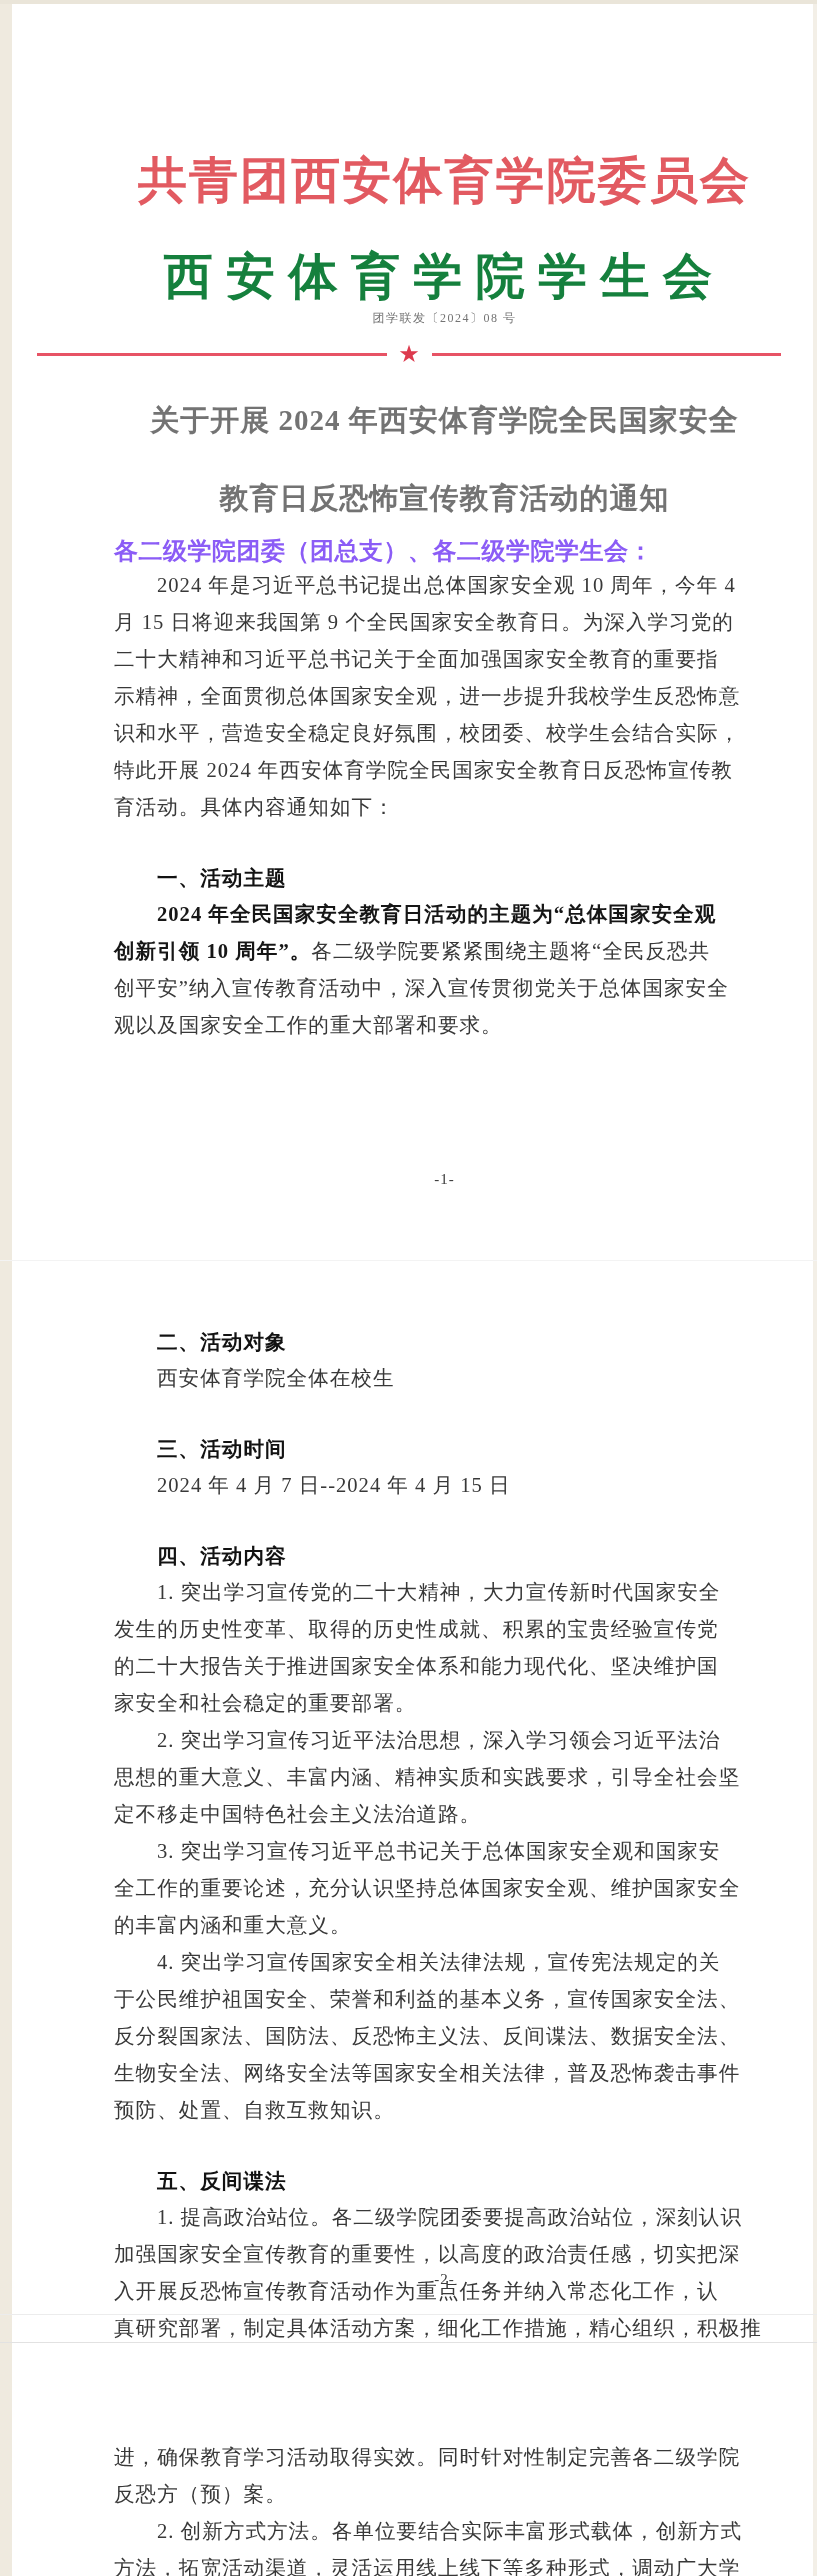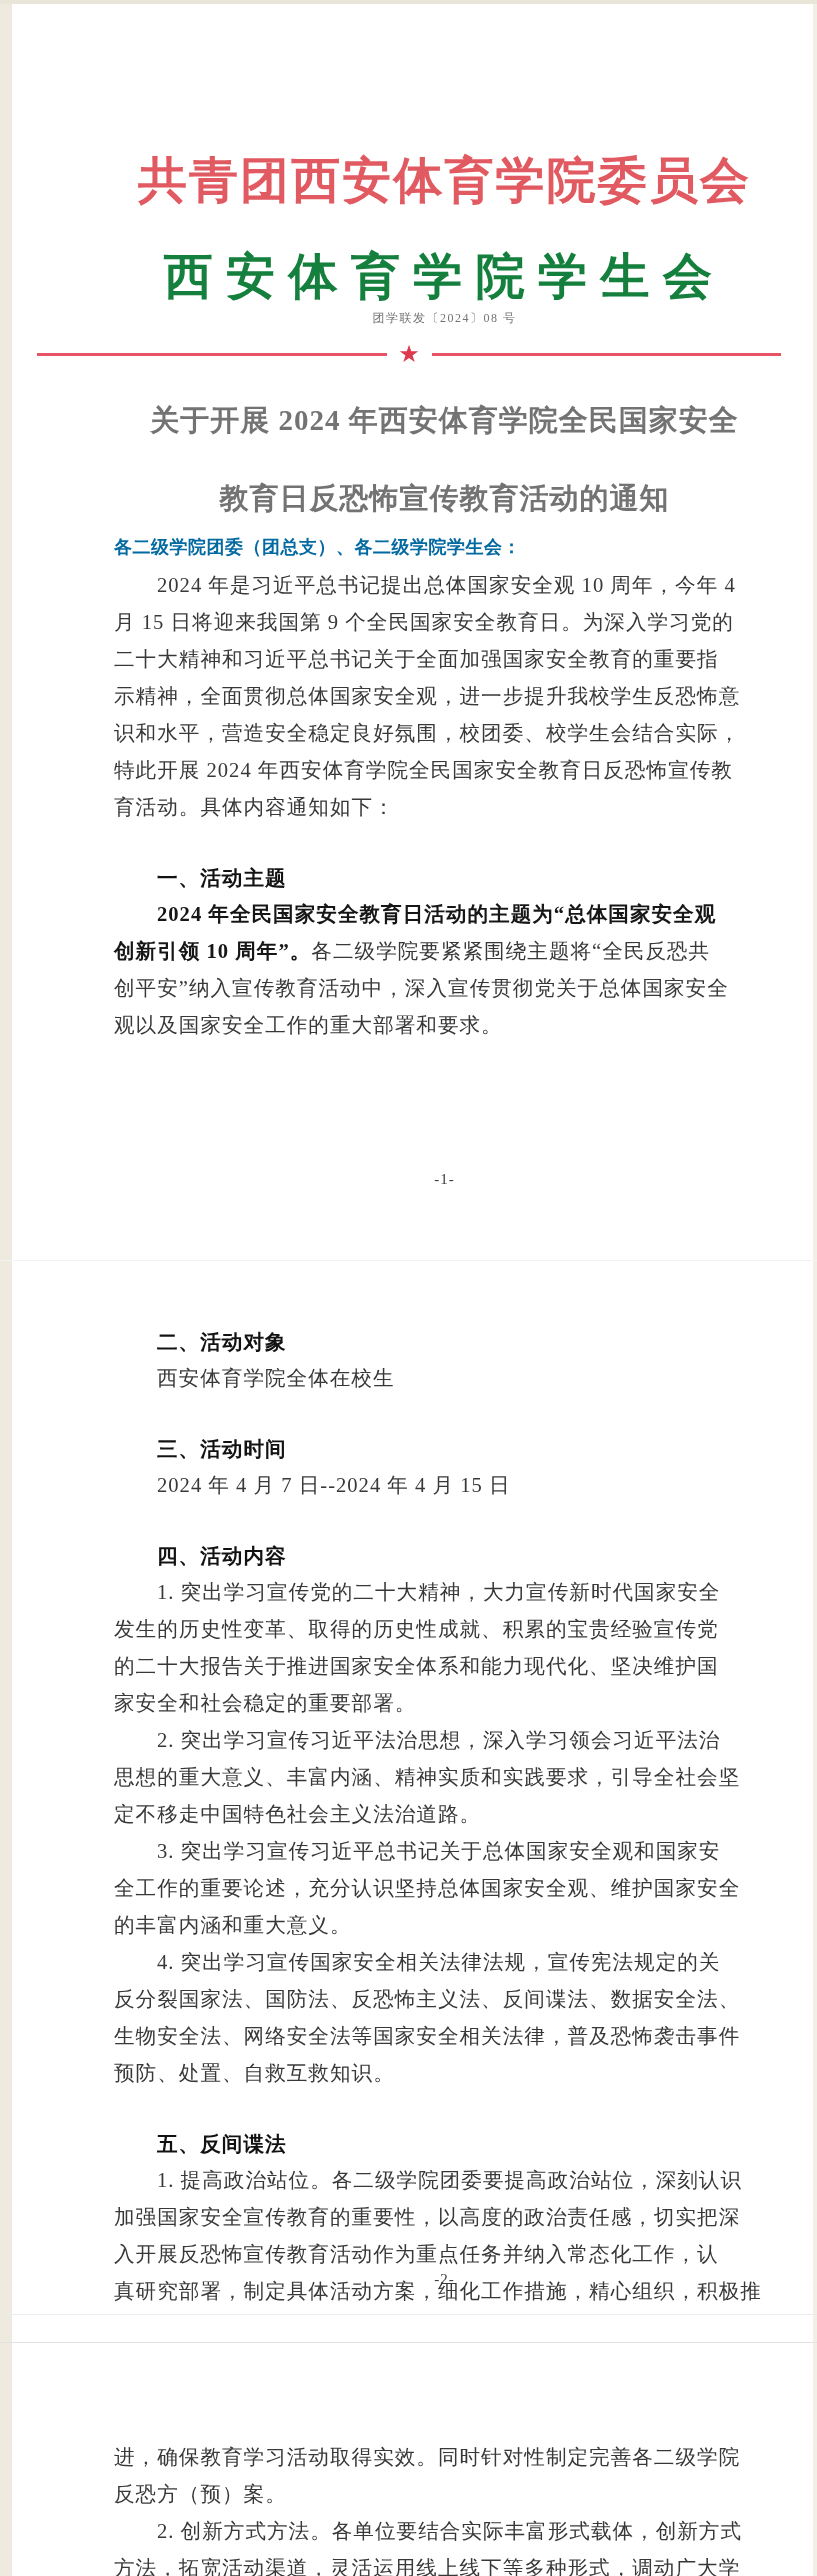--- a/index.html
+++ b/index.html
@@ -24,21 +24,21 @@
   .divider{top:343px;left:37px;width:744px;height:23px;display:flex;align-items:center;}
   .divider .seg{flex:1;height:2.6px;background:#e75365;}
   .divider .star{width:45px;text-align:center;color:#dd3a4e;font-size:24px;line-height:23px;
     font-family:"DejaVu Sans","Liberation Sans",sans-serif;}
 
   .title{font-size:29px;font-weight:bold;color:#737373;letter-spacing:1px;}
   .t1{top:401px;}
   .t2{top:479px;}
 
   .salutation{top:535px;left:114px;font-family:"Liberation Sans","DejaVu Sans",sans-serif;
-    font-weight:bold;font-size:18px;color:#0369a1;letter-spacing:0.5px;}
+    font-weight:bold;font-size:24px;color:#8b5cf6;letter-spacing:0.5px;}
 
   .lines{position:absolute;left:114px;width:629px;}
   .line{height:37px;line-height:37px;font-size:20.6px;color:#383838;letter-spacing:1px;white-space:pre;}
   .line.i{padding-left:43px;}
   .line.h{font-family:"Liberation Sans","DejaVu Sans",sans-serif;font-weight:bold;color:#121212;margin-top:33px;}
   .line.b,.line .bold{font-weight:bold;color:#161616;}
 
   .pagenum{font-size:15px;color:#3a3a3a;letter-spacing:1px;}
 
   .boundary{position:absolute;left:0;width:100%;height:1px;}
@@ -98,20 +98,21 @@
       <div class="line"><span>发生的历史性变革、取得的历史性成就、积累的宝贵经验宣传党</span></div>
       <div class="line"><span>的二十大报告关于推进国家安全体系和能力现代化、坚决维护国</span></div>
       <div class="line"><span>家安全和社会稳定的重要部署。</span></div>
       <div class="line i"><span>2. 突出学习宣传习近平法治思想，深入学习领会习近平法治</span></div>
       <div class="line"><span>思想的重大意义、丰富内涵、精神实质和实践要求，引导全社会坚</span></div>
       <div class="line"><span>定不移走中国特色社会主义法治道路。</span></div>
       <div class="line i"><span>3. 突出学习宣传习近平总书记关于总体国家安全观和国家安</span></div>
       <div class="line"><span>全工作的重要论述，充分认识坚持总体国家安全观、维护国家安全</span></div>
       <div class="line"><span>的丰富内涵和重大意义。</span></div>
       <div class="line i"><span>4. 突出学习宣传国家安全相关法律法规，宣传宪法规定的关</span></div>
+      <div class="line"><span>于公民维护祖国安全、荣誉和利益的基本义务，宣传国家安全法、</span></div>
       <div class="line"><span>反分裂国家法、国防法、反恐怖主义法、反间谍法、数据安全法、</span></div>
       <div class="line"><span>生物安全法、网络安全法等国家安全相关法律，普及恐怖袭击事件</span></div>
       <div class="line"><span>预防、处置、自救互救知识。</span></div>
       <div class="line i h"><span>五、反间谍法</span></div>
       <div class="line i"><span>1. 提高政治站位。各二级学院团委要提高政治站位，深刻认识</span></div>
       <div class="line"><span>加强国家安全宣传教育的重要性，以高度的政治责任感，切实把深</span></div>
       <div class="line"><span>入开展反恐怖宣传教育活动作为重点任务并纳入常态化工作，认</span></div>
       <div class="line"><span>真研究部署，制定具体活动方案，细化工作措施，精心组织，积极推</span></div>
     </div>
   <div class="abs center pagenum pn2">-2-</div>

